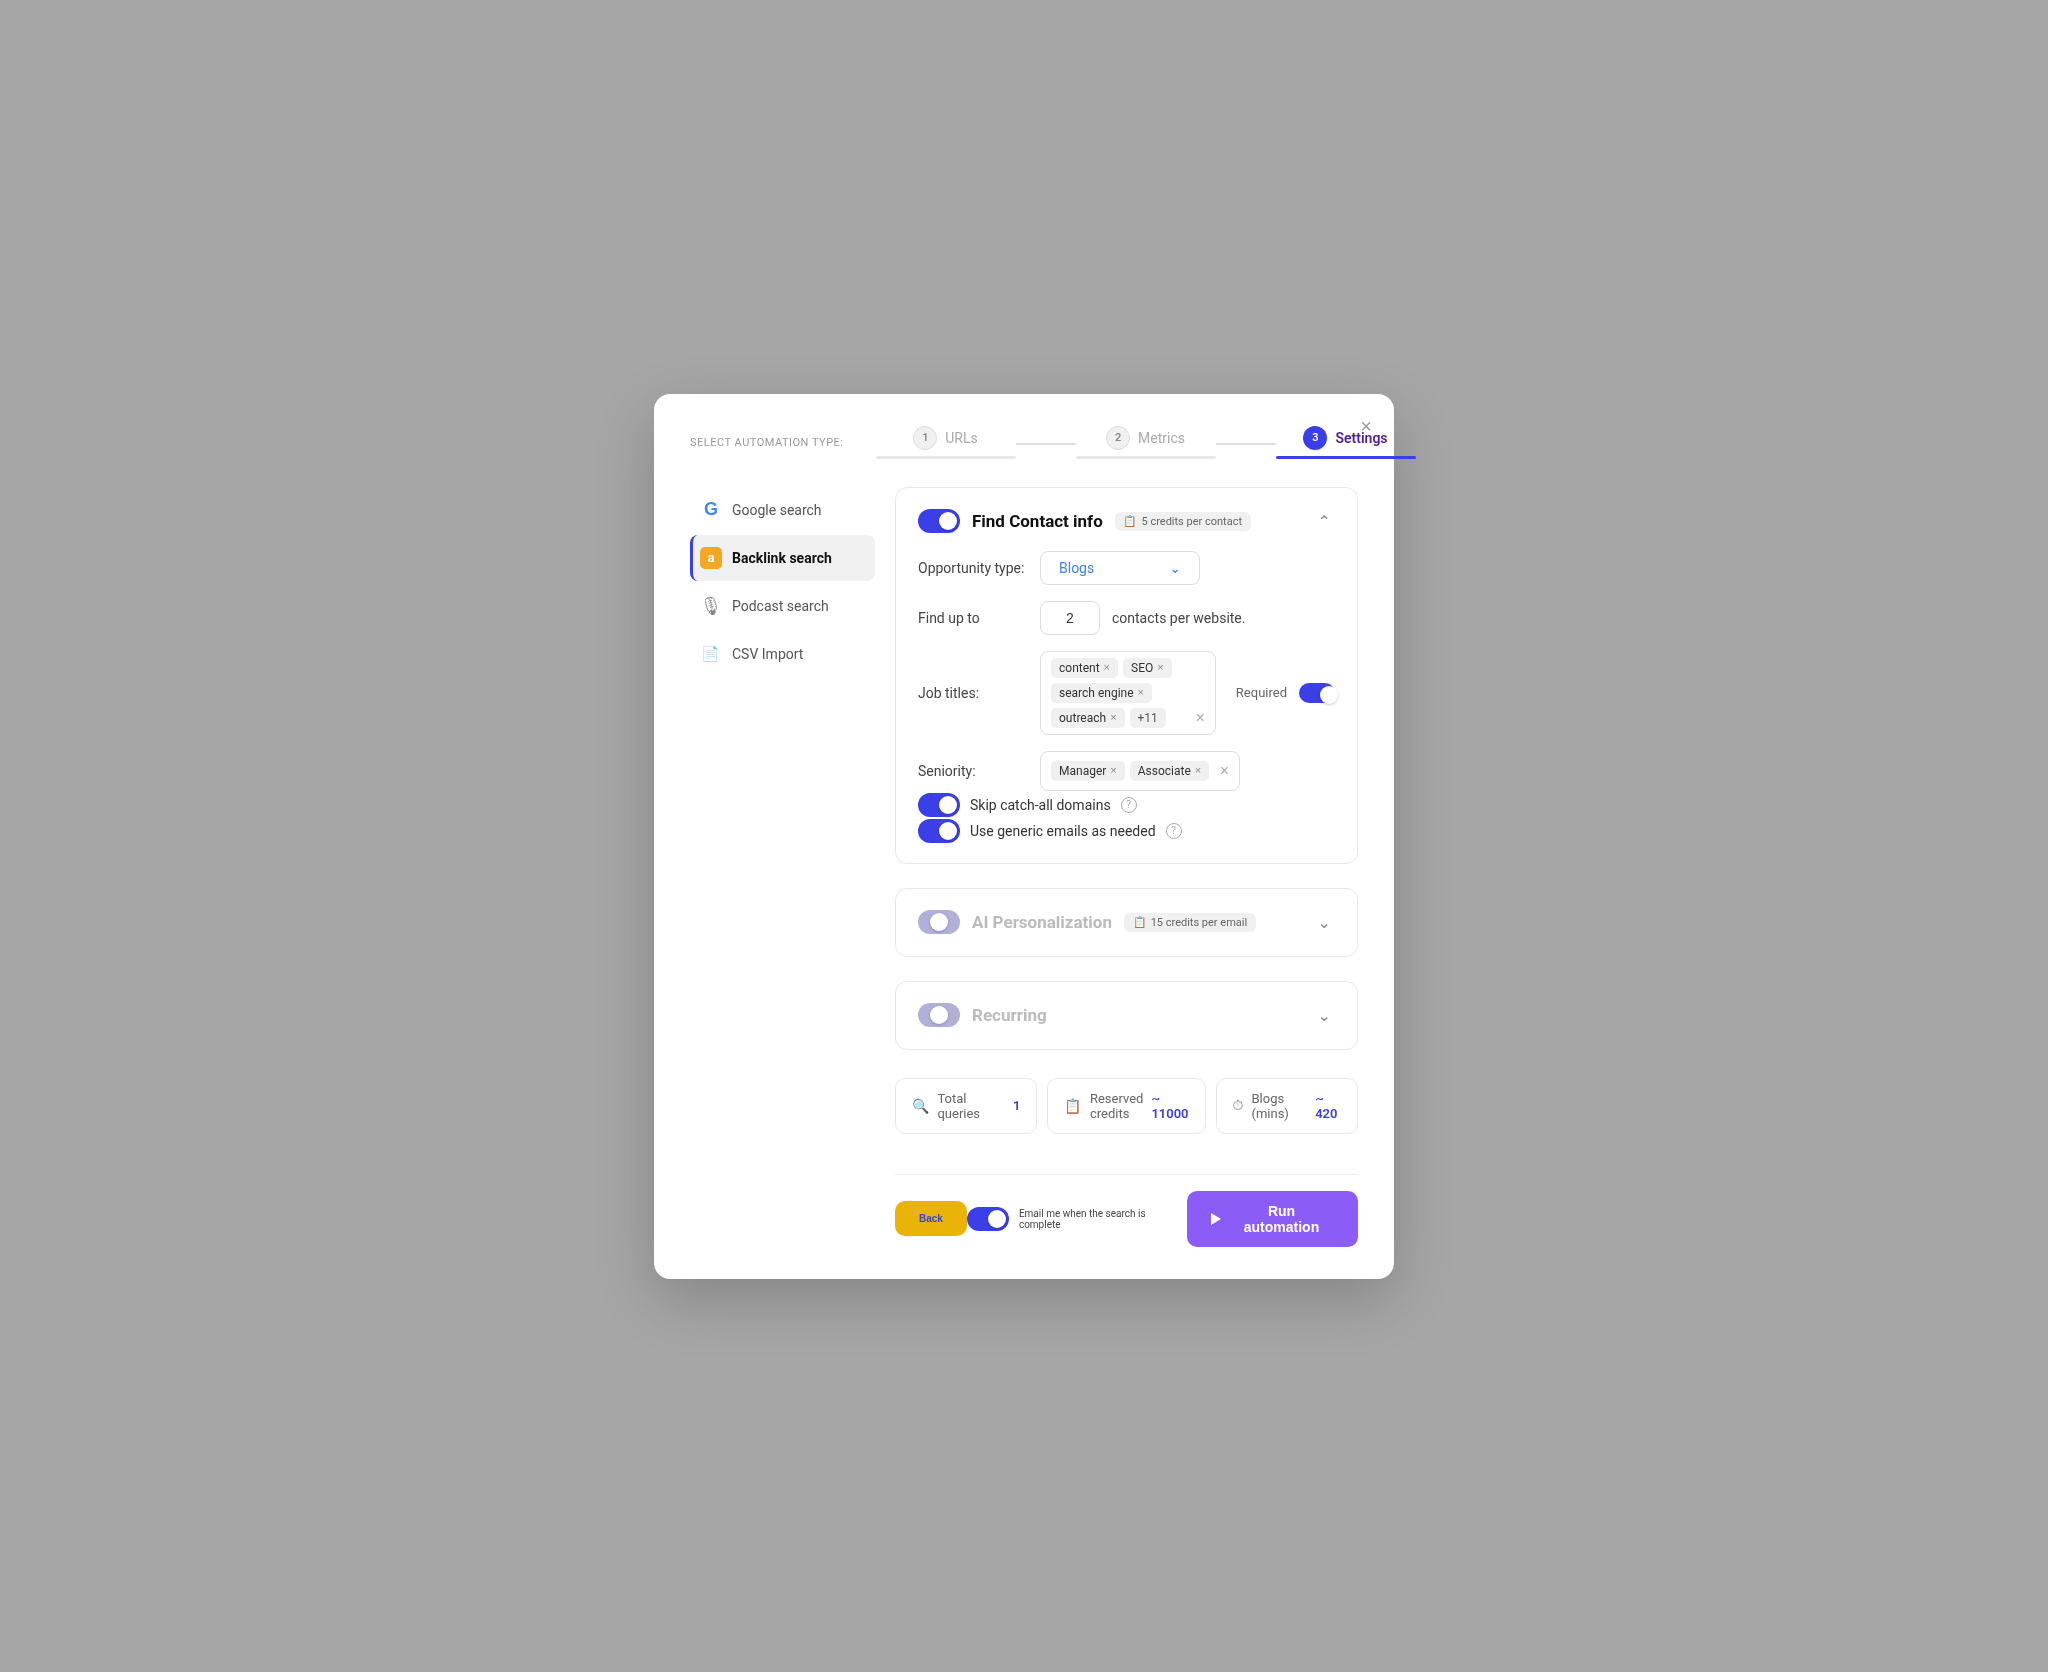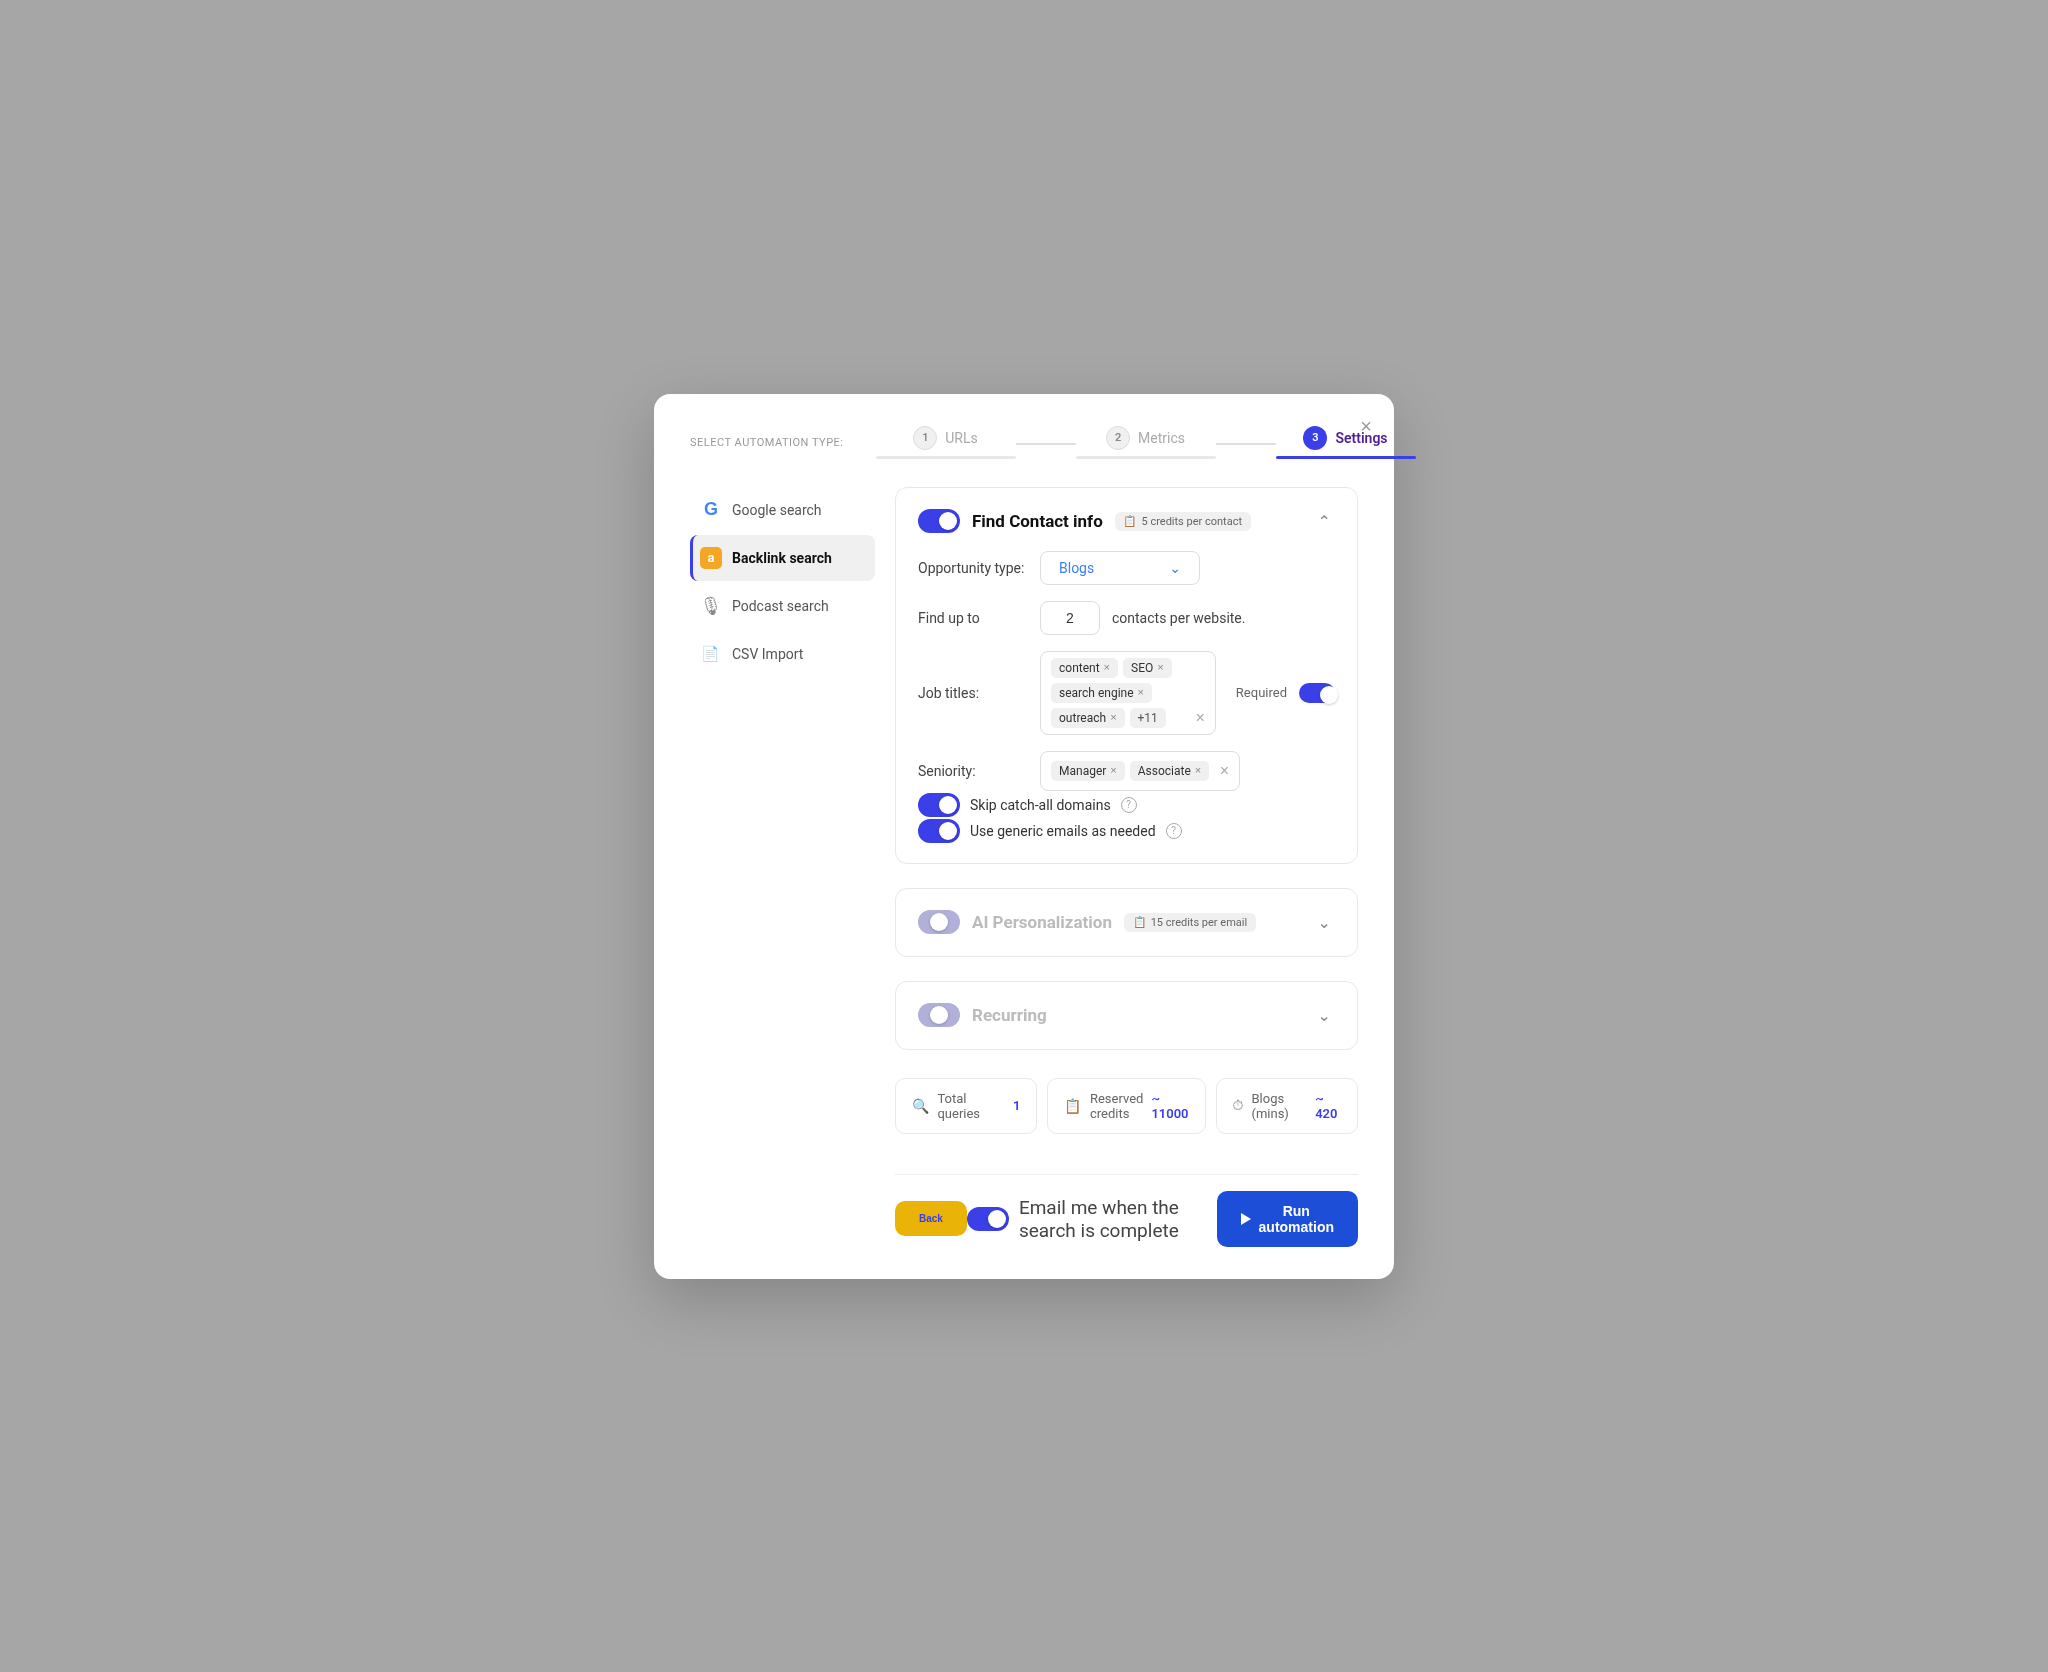--- a/index.html
+++ b/index.html
@@ -442,26 +442,26 @@
       cursor: pointer;
     }
 
     .email-toggle-row {
       display: flex;
       align-items: center;
       gap: 10px;
     }
 
     .email-label {
-      font-size: 19px;
+      font-size: 10px;
       color: #444;
     }
 
     .run-btn {
-      background: #1d4ed8;
+      background: #8b5cf6;
       border: none;
       border-radius: 10px;
       padding: 12px 24px;
       font-size: 14px;
       font-weight: 700;
       color: white;
       cursor: pointer;
       display: flex;
       align-items: center;
       gap: 8px;

